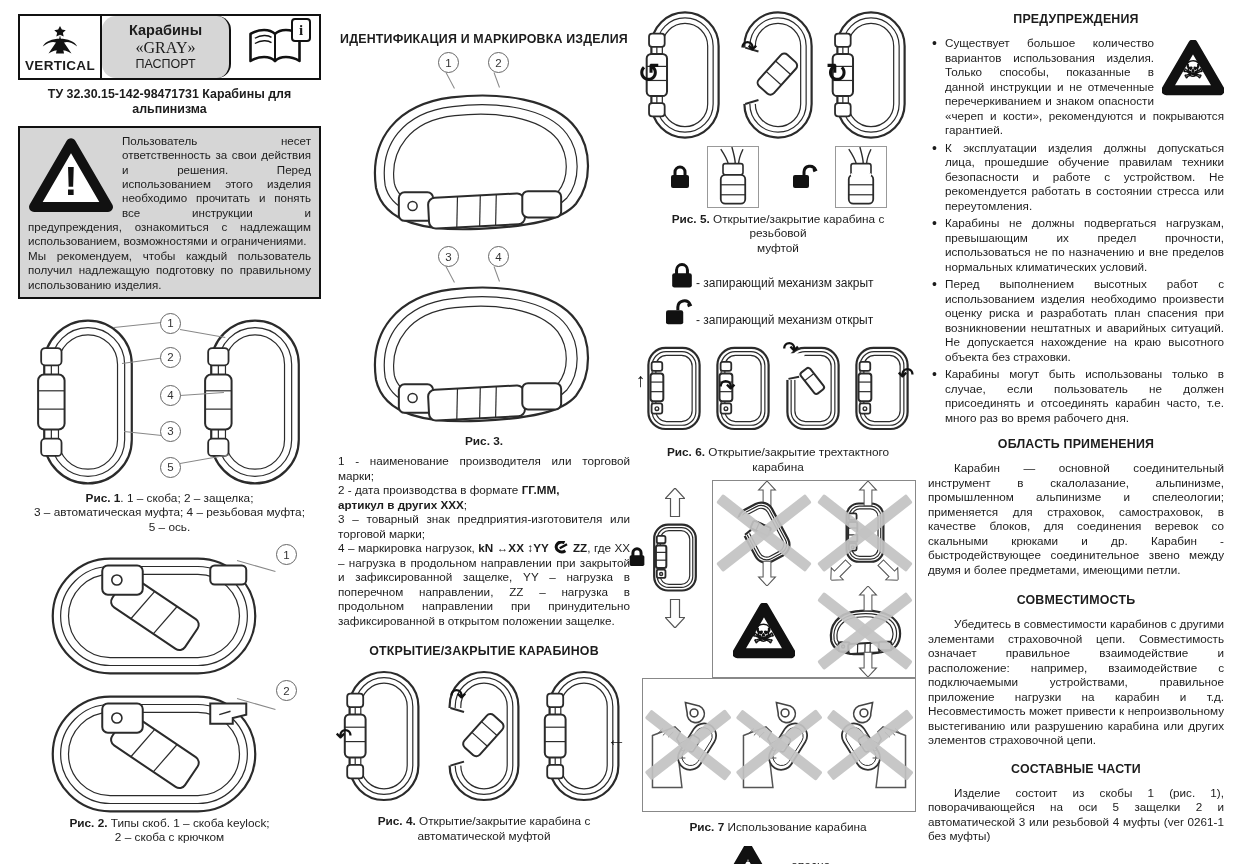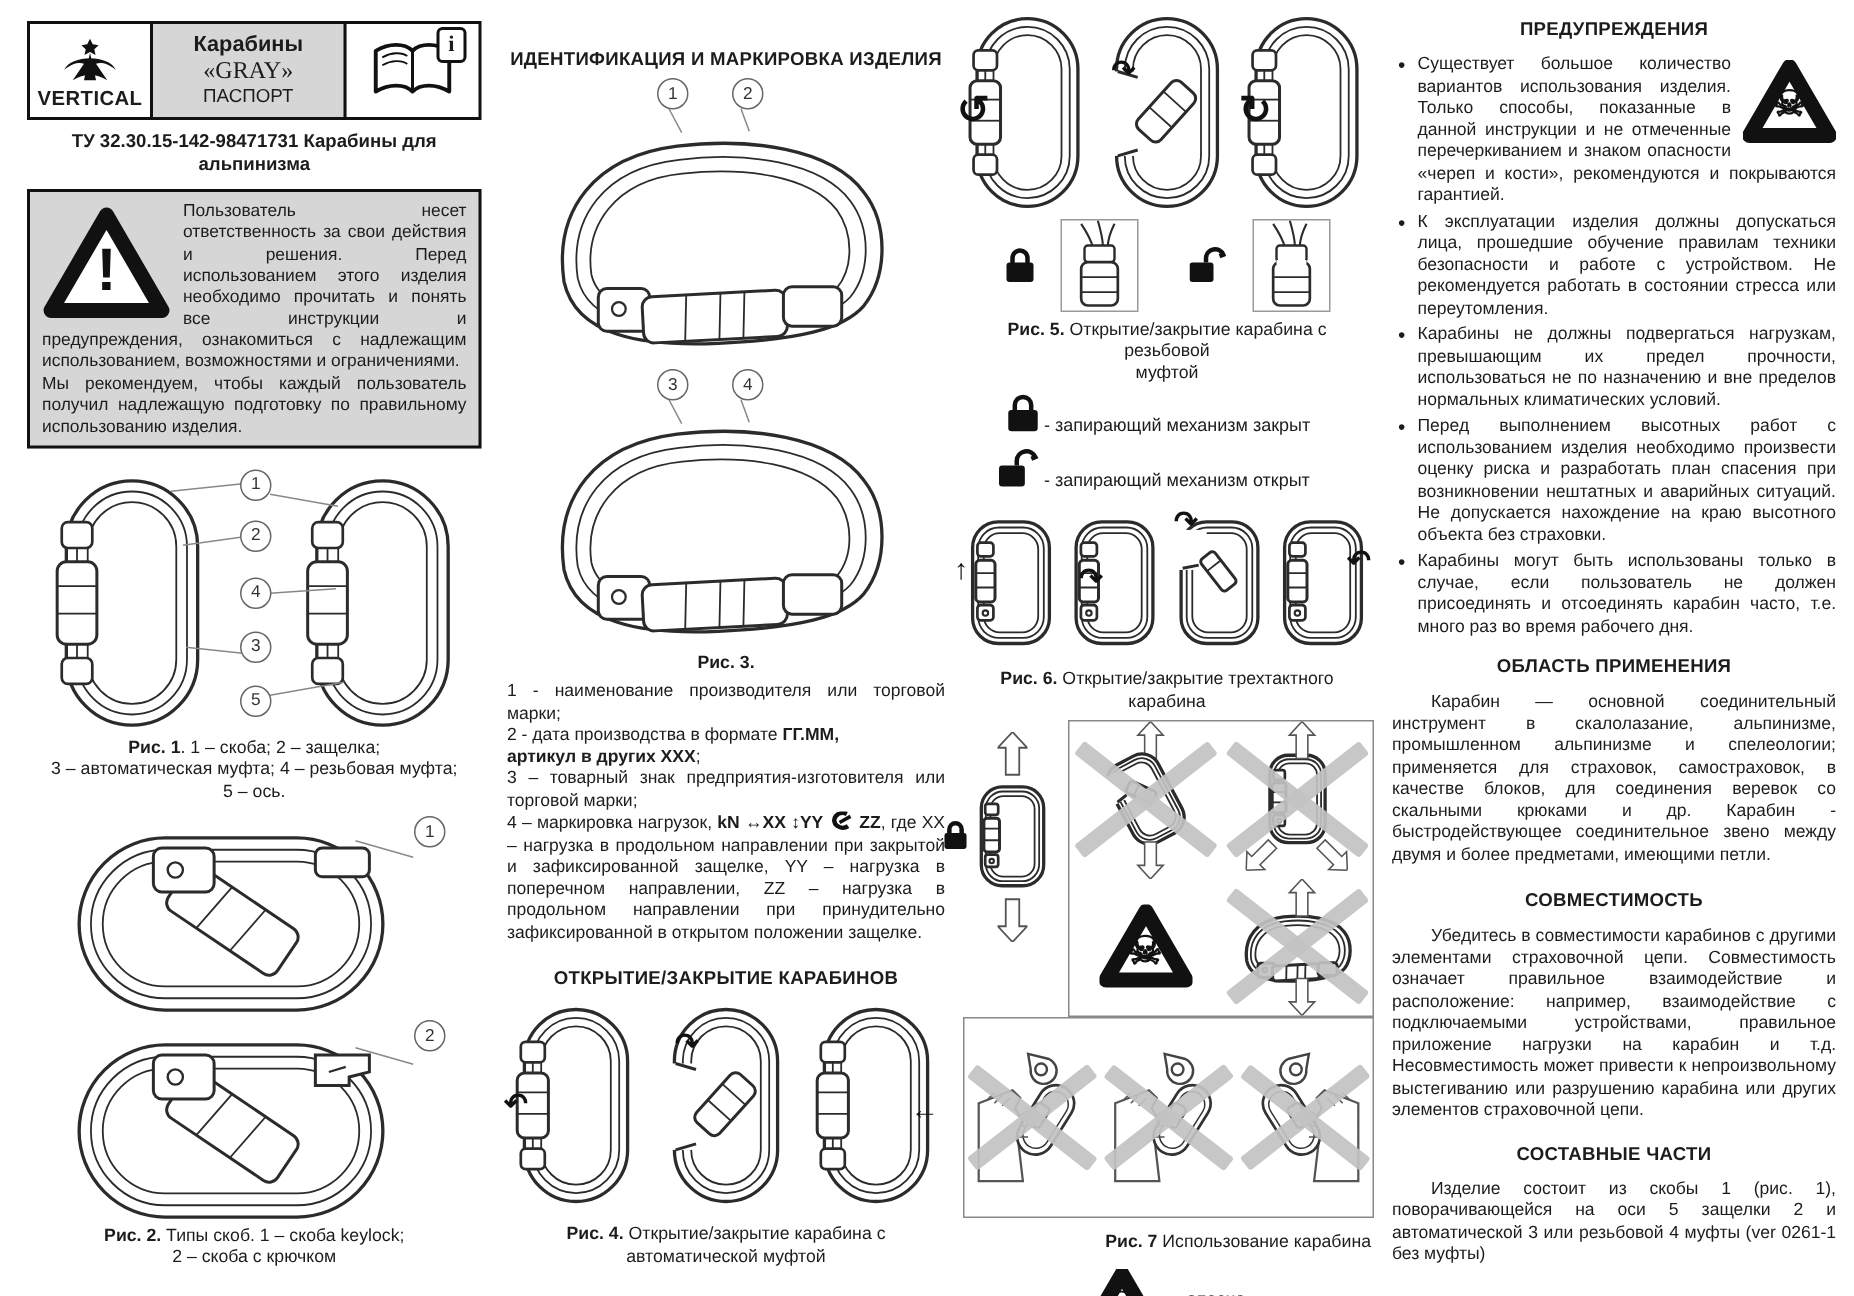--- a/index.html
+++ b/index.html
@@ -13,21 +13,21 @@
   .cap .rest{white-space:pre-line;}
   .cap b{font-weight:bold;}
   svg{display:block;}
   line,path,rect,circle,ellipse{vector-effect:non-scaling-stroke;}
 
   
   .hdr{display:flex;border:2px solid #111;height:62px;}
   .hdr-cell{display:flex;align-items:center;justify-content:center;flex-direction:column;}
   .hdr-logo{width:80px;border-right:2px solid #111;padding-top:2px;}
   .hdr-logo .brand{font-weight:bold;font-size:13.5px;letter-spacing:.3px;margin-top:-2px;}
-  .hdr-title{flex:1;background:#d6d6d6;border-right:2px solid #111;line-height:1.15;}
+  .hdr-title{flex:1;background:#d6d6d6;border-right:2px solid #111;line-height:1.15;border-radius:14px;}
   .hdr-title .t1{font-weight:bold;font-size:14.5px;}
   .hdr-title .t2{font-family:"Liberation Serif",serif;font-size:16px;}
   .hdr-title .t3{font-size:12.5px;}
   .hdr-book{width:88px;position:relative;}
   .tu{font-weight:bold;font-size:12.4px;text-align:center;margin-top:7px;line-height:1.2;}
 
   
   .warnbox{border:2px solid #111;background:#d6d6d6;margin-top:9px;padding:6px 8px 5px 8px;}
   .warnbox .tri-f{float:left;width:86px;height:80px;margin:2px 8px 2px 0;}
   .warnbox .p{font-size:11.6px;}
@@ -510,21 +510,21 @@
               </svg>
         </div>
         <div class="f7cell cross" style="flex:1;">
           <svg width="78" height="112" viewBox="0 0 90 110" style="transform:scaleX(-1);">
                 <use href="#anchorScene"></use>
               </svg>
         </div>
       </div>
     </div>
   </div>
-  <p class="cap" style="margin-top:8px;text-align:right;"><b>Рис. 7</b><span class="rest"> Использование карабина</span></p>
+  <p class="cap" style="margin-top:8px;"><b>Рис. 7</b><span class="rest"> Использование карабина</span></p>
 
   <div style="display:flex;align-items:center;gap:14px;justify-content:center;margin-top:12px;">
     <span class="tri">
       <svg width="44" height="40" viewBox="0 0 100 90">
             <use href="#triG"></use>
           </svg>
       <span class="glyph" style="font-size:18px;">☠</span>
     </span>
     <span style="font-size:12px;">- опасно</span>
   </div>

